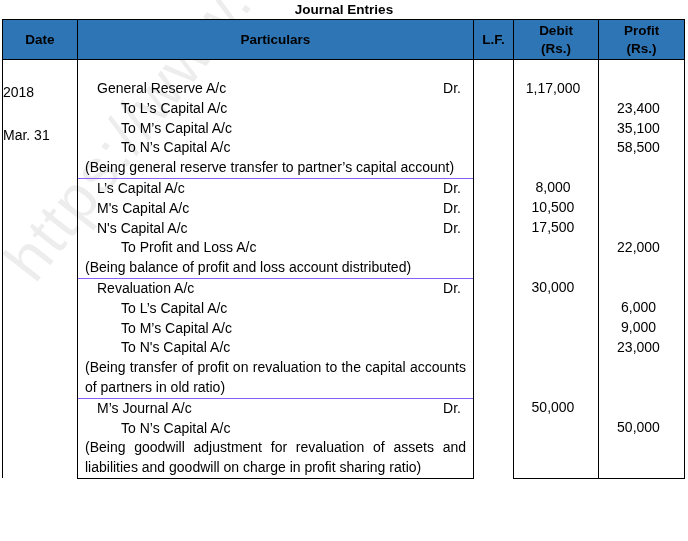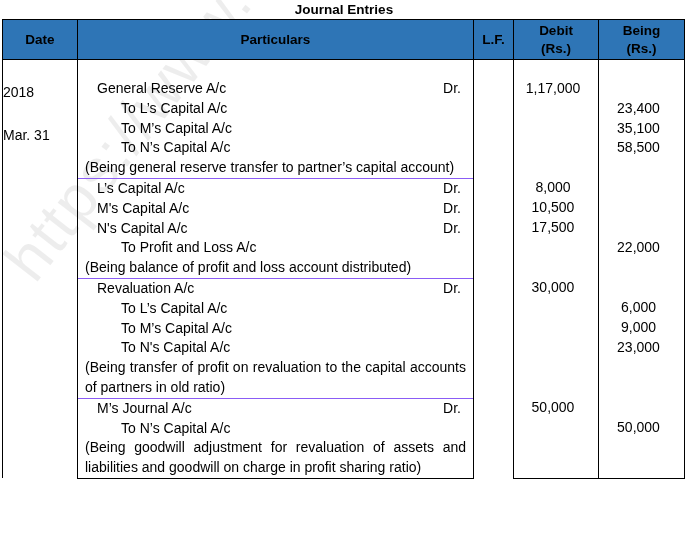--- a/index.html
+++ b/index.html
@@ -38,21 +38,21 @@
       <col style="width:40px">
       <col style="width:85px">
       <col style="width:86px">
   </colgroup>
   <thead>
     <tr>
       <th><span>Date</span></th>
       <th><span>Particulars</span></th>
       <th><span>L.F.</span></th>
       <th><span>Debit</span><br><span>(Rs.)</span></th>
-      <th><span>Being</span><br><span>(Rs.)</span></th>
+      <th><span>Profit</span><br><span>(Rs.)</span></th>
     </tr>
   </thead>
 
   <tbody>
 
     <tr class="entry first">
       <td class="date" rowspan="4">
         <div class="line">2018</div>
         <div class="line">Mar. 31</div>
       </td>

